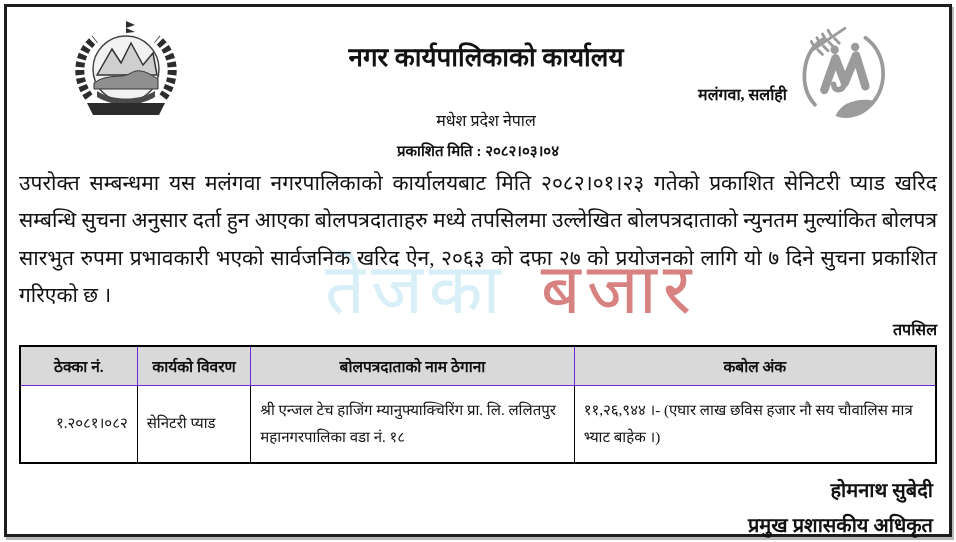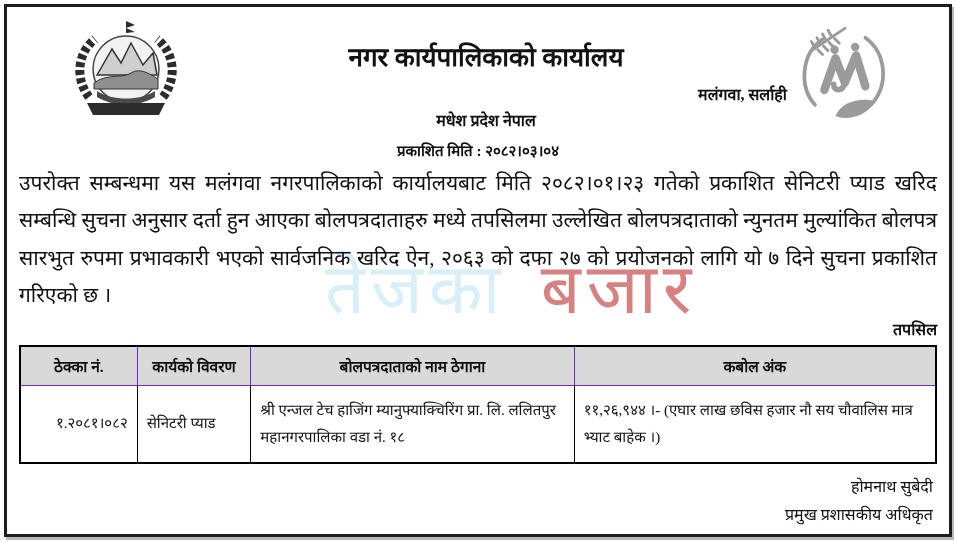--- a/index.html
+++ b/index.html
@@ -14,42 +14,42 @@
     padding:0 12px;
   }
   
   .doc-header{display:flex;align-items:flex-start;margin-top:12px;position:relative;z-index:1;}
   .emblem-wrap{width:118px;height:102px;margin-left:48px;flex:0 0 auto;}
   .logo-wrap{width:112px;height:112px;margin-right:38px;flex:0 0 auto;}
   .header-center{flex:1;text-align:center;padding-top:2px;}
   .h-muni{font-size:27px;font-weight:bold;line-height:1.25;}
   .h-office{font-size:26px;font-weight:bold;line-height:1.3;margin-top:20px;}
   .h-city{font-size:16px;font-weight:bold;margin-top:8px;text-align:right;}
-  .h-prov{font-size:16px;font-weight:bold;margin-top:4px;}
+  .h-prov{font-size:16px;font-weight:normal;margin-top:4px;}
   
   .banner{
     margin-top:10px;background:#1b1b1b;color:#fff;text-align:center;
     font-size:22px;font-weight:bold;padding:7px 0 8px 0;position:relative;z-index:1;
   }
   .published{ text-align:center;font-weight:bold;font-size:15px;margin-top:9px;position:relative;z-index:1;}
   .body-par{
     text-align:justify;font-size:21px;line-height:1.78;margin-top:5px;
     position:relative;z-index:1;
   }
   .schedule{ text-align:right;font-weight:bold;font-size:16px;margin:3px 0 5px 0;position:relative;z-index:1;}
   
   table.bid{width:100%;border-collapse:collapse;border:2px solid #000;font-size:15px;position:relative;z-index:1;background:transparent;}
   table.bid th{
     border:1px solid #6d28d9;background:#d9d9d9;font-weight:bold;
     padding:8px 4px;font-size:15.5px;
   }
   table.bid td{border:1px solid #000;padding:6px 9px;vertical-align:middle;height:64px;line-height:1.8;}
   td.c-contract{text-align:right;padding-left:12px;}
   
-  .signature{ text-align:right;font-weight:normal;font-size:16px;line-height:1.75;margin-top:9px;padding-right:4px;position:relative;z-index:1;}
+  .signature{ text-align:right;font-weight:bold;font-size:20px;line-height:1.75;margin-top:9px;padding-right:4px;position:relative;z-index:1;}
   
   .watermark{
     position:absolute;left:318px;top:248px;z-index:0;display:flex;gap:34px;
     font-size:70px;font-weight:normal;letter-spacing:6px;opacity:.55;
     pointer-events:none;user-select:none;line-height:1;
   }
   .wm-1{color:#b9e2f3;}
   .wm-2{color:#b91c1c;}
 </style>
 </head>

